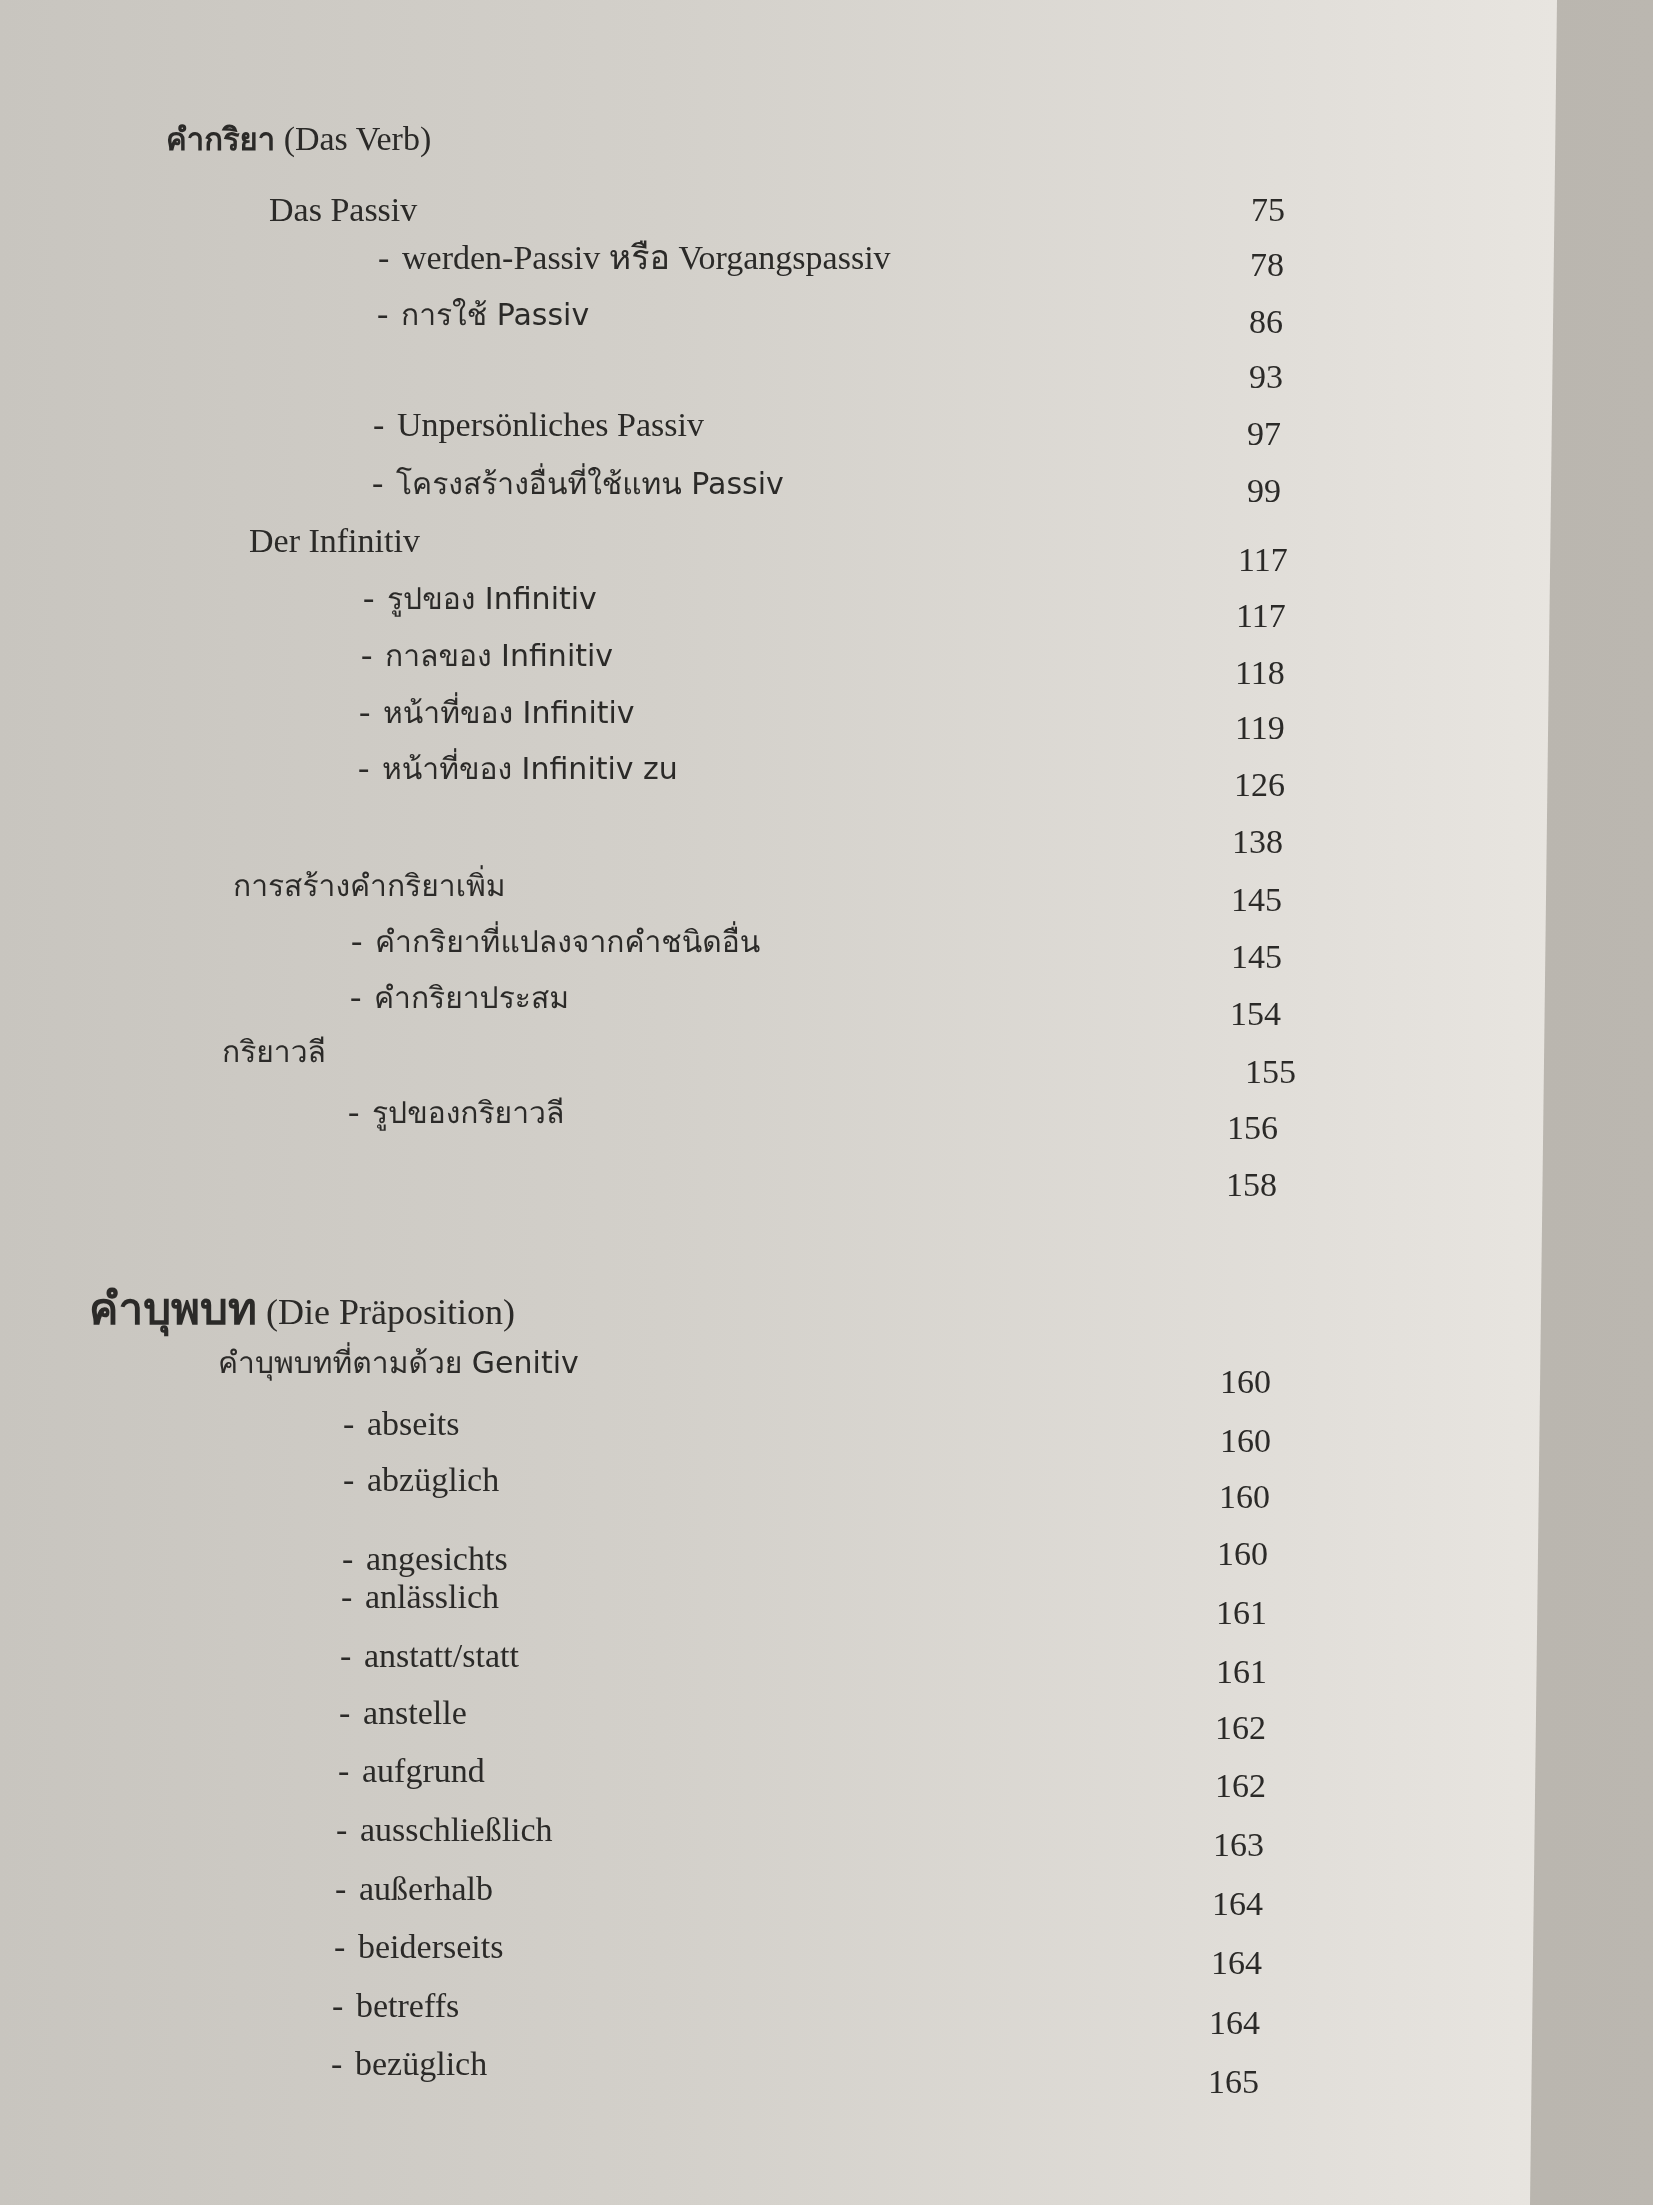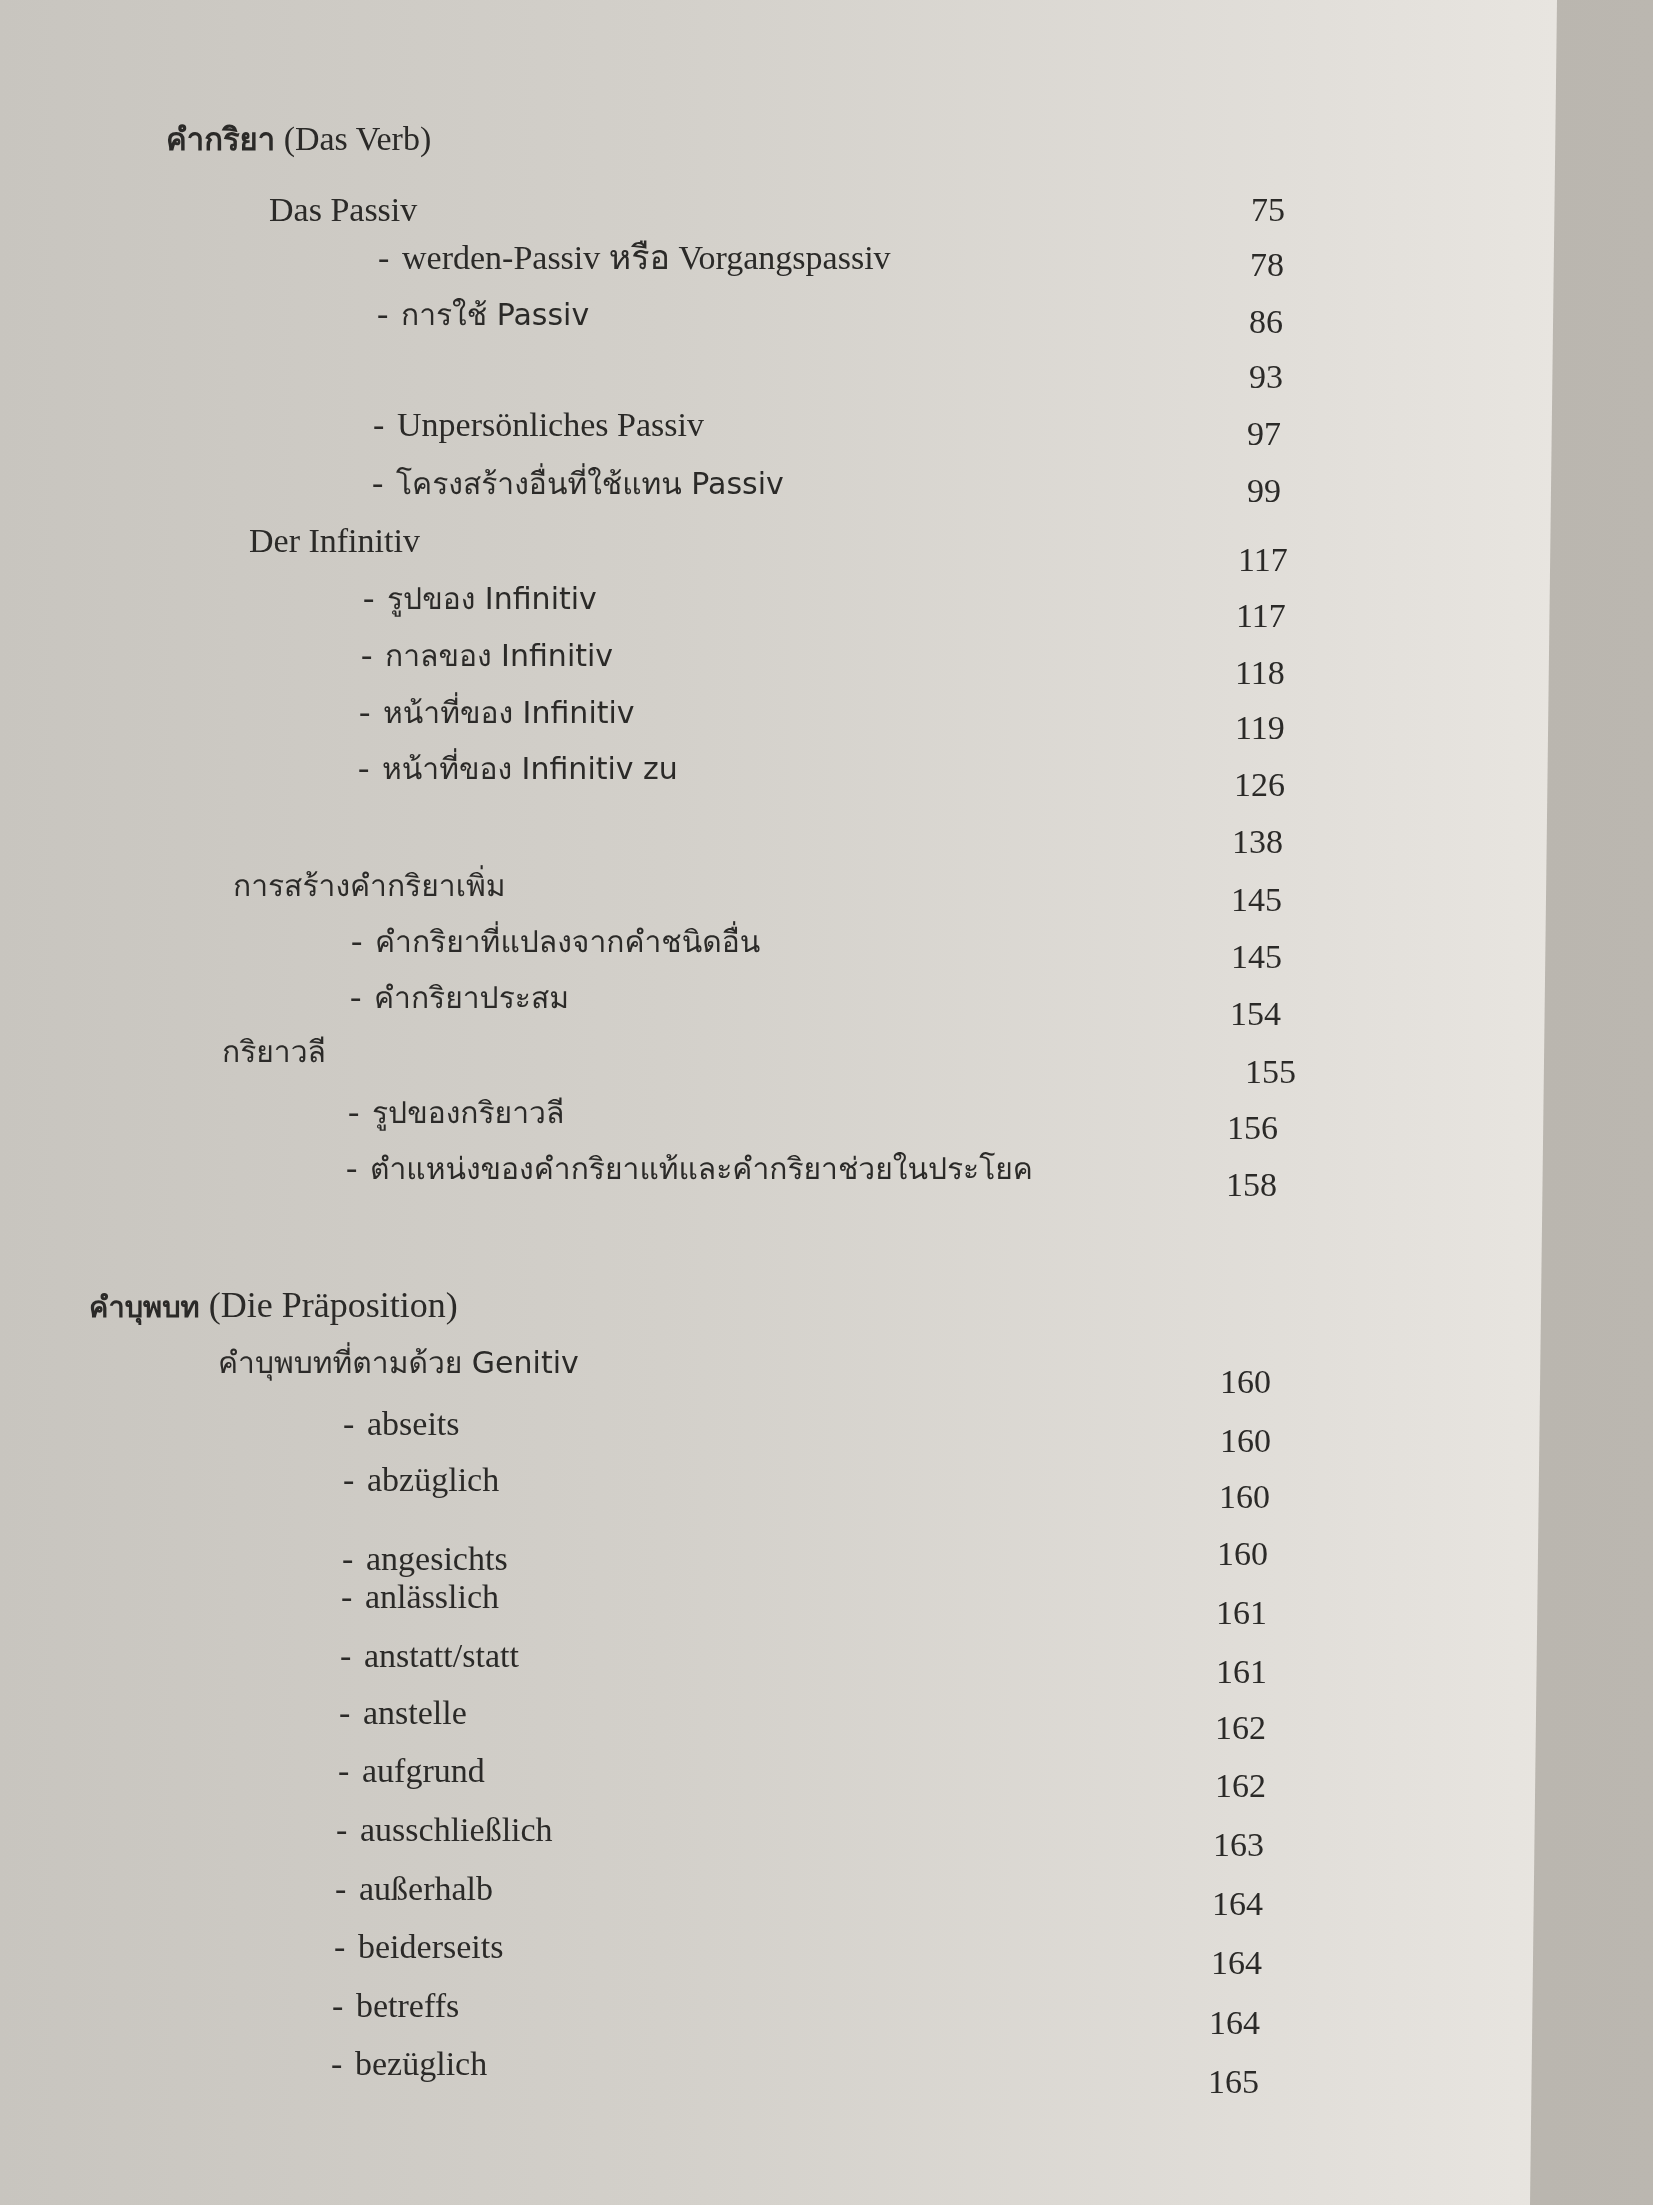--- a/index.html
+++ b/index.html
@@ -16,21 +16,21 @@
   }
   .gutter {
     position: absolute; left: 0; top: 0; width: 1654px; height: 2205px;
     background: linear-gradient(90deg, #aca8a1 0%, #bbb7b0 100%);
     z-index: 0;
   }
   .row { position: absolute; white-space: nowrap; font-size: 34px; line-height: 1; }
   .h1 { font-size: 34px; }
   .h1 .th { font-family: "DejaVu Sans", sans-serif; font-weight: bold; font-size: 31px; }
   .h1big { font-size: 36px; }
-  .h1big .th { font-family: "DejaVu Sans", sans-serif; font-weight: bold; font-size: 29px; }
+  .h1big .th { font-family: "DejaVu Sans", sans-serif; font-weight: bold; font-size: 44px; }
   .th-inline { font-family: "DejaVu Sans", sans-serif; font-size: 30px; }
   .dash { display: inline-block; width: 24px; }
   .pg { position: absolute; font-size: 34px; white-space: nowrap; }
 </style>
 </head>
 <body>
 
 <div class="gutter"></div>
 <div class="page">
 
@@ -111,23 +111,20 @@
   <div class="row" style="left:222px; top:1034px;">
     <span class="th-inline">กริยาวลี</span>
   </div>
   <div class="pg" style="left:1228px; top:1053px;margin-left:17px;">155</div>
 
   <div class="row" style="left:348px; top:1095px;">
     <span class="dash">-</span><span class="th-inline">รูปของกริยาวลี</span>
   </div>
   <div class="pg" style="left:1227px; top:1109px;">156</div>
 
-  <div class="row" style="left:346px; top:1151px;">
-    <span class="dash">-</span><span class="th-inline">ตำแหน่งของคำกริยาแท้และคำกริยาช่วยในประโยค</span>
-  </div>
   <div class="pg" style="left:1226px; top:1166px;">158</div>
 
   <div class="row h1big" style="left:89px; top:1287px;">
     <span class="th">คำบุพบท</span>
     <span>(Die Präposition)</span>
   </div>
 
   <div class="row" style="left:218px; top:1345px;">
     <span class="th-inline">คำบุพบทที่ตามด้วย Genitiv</span>
   </div>

